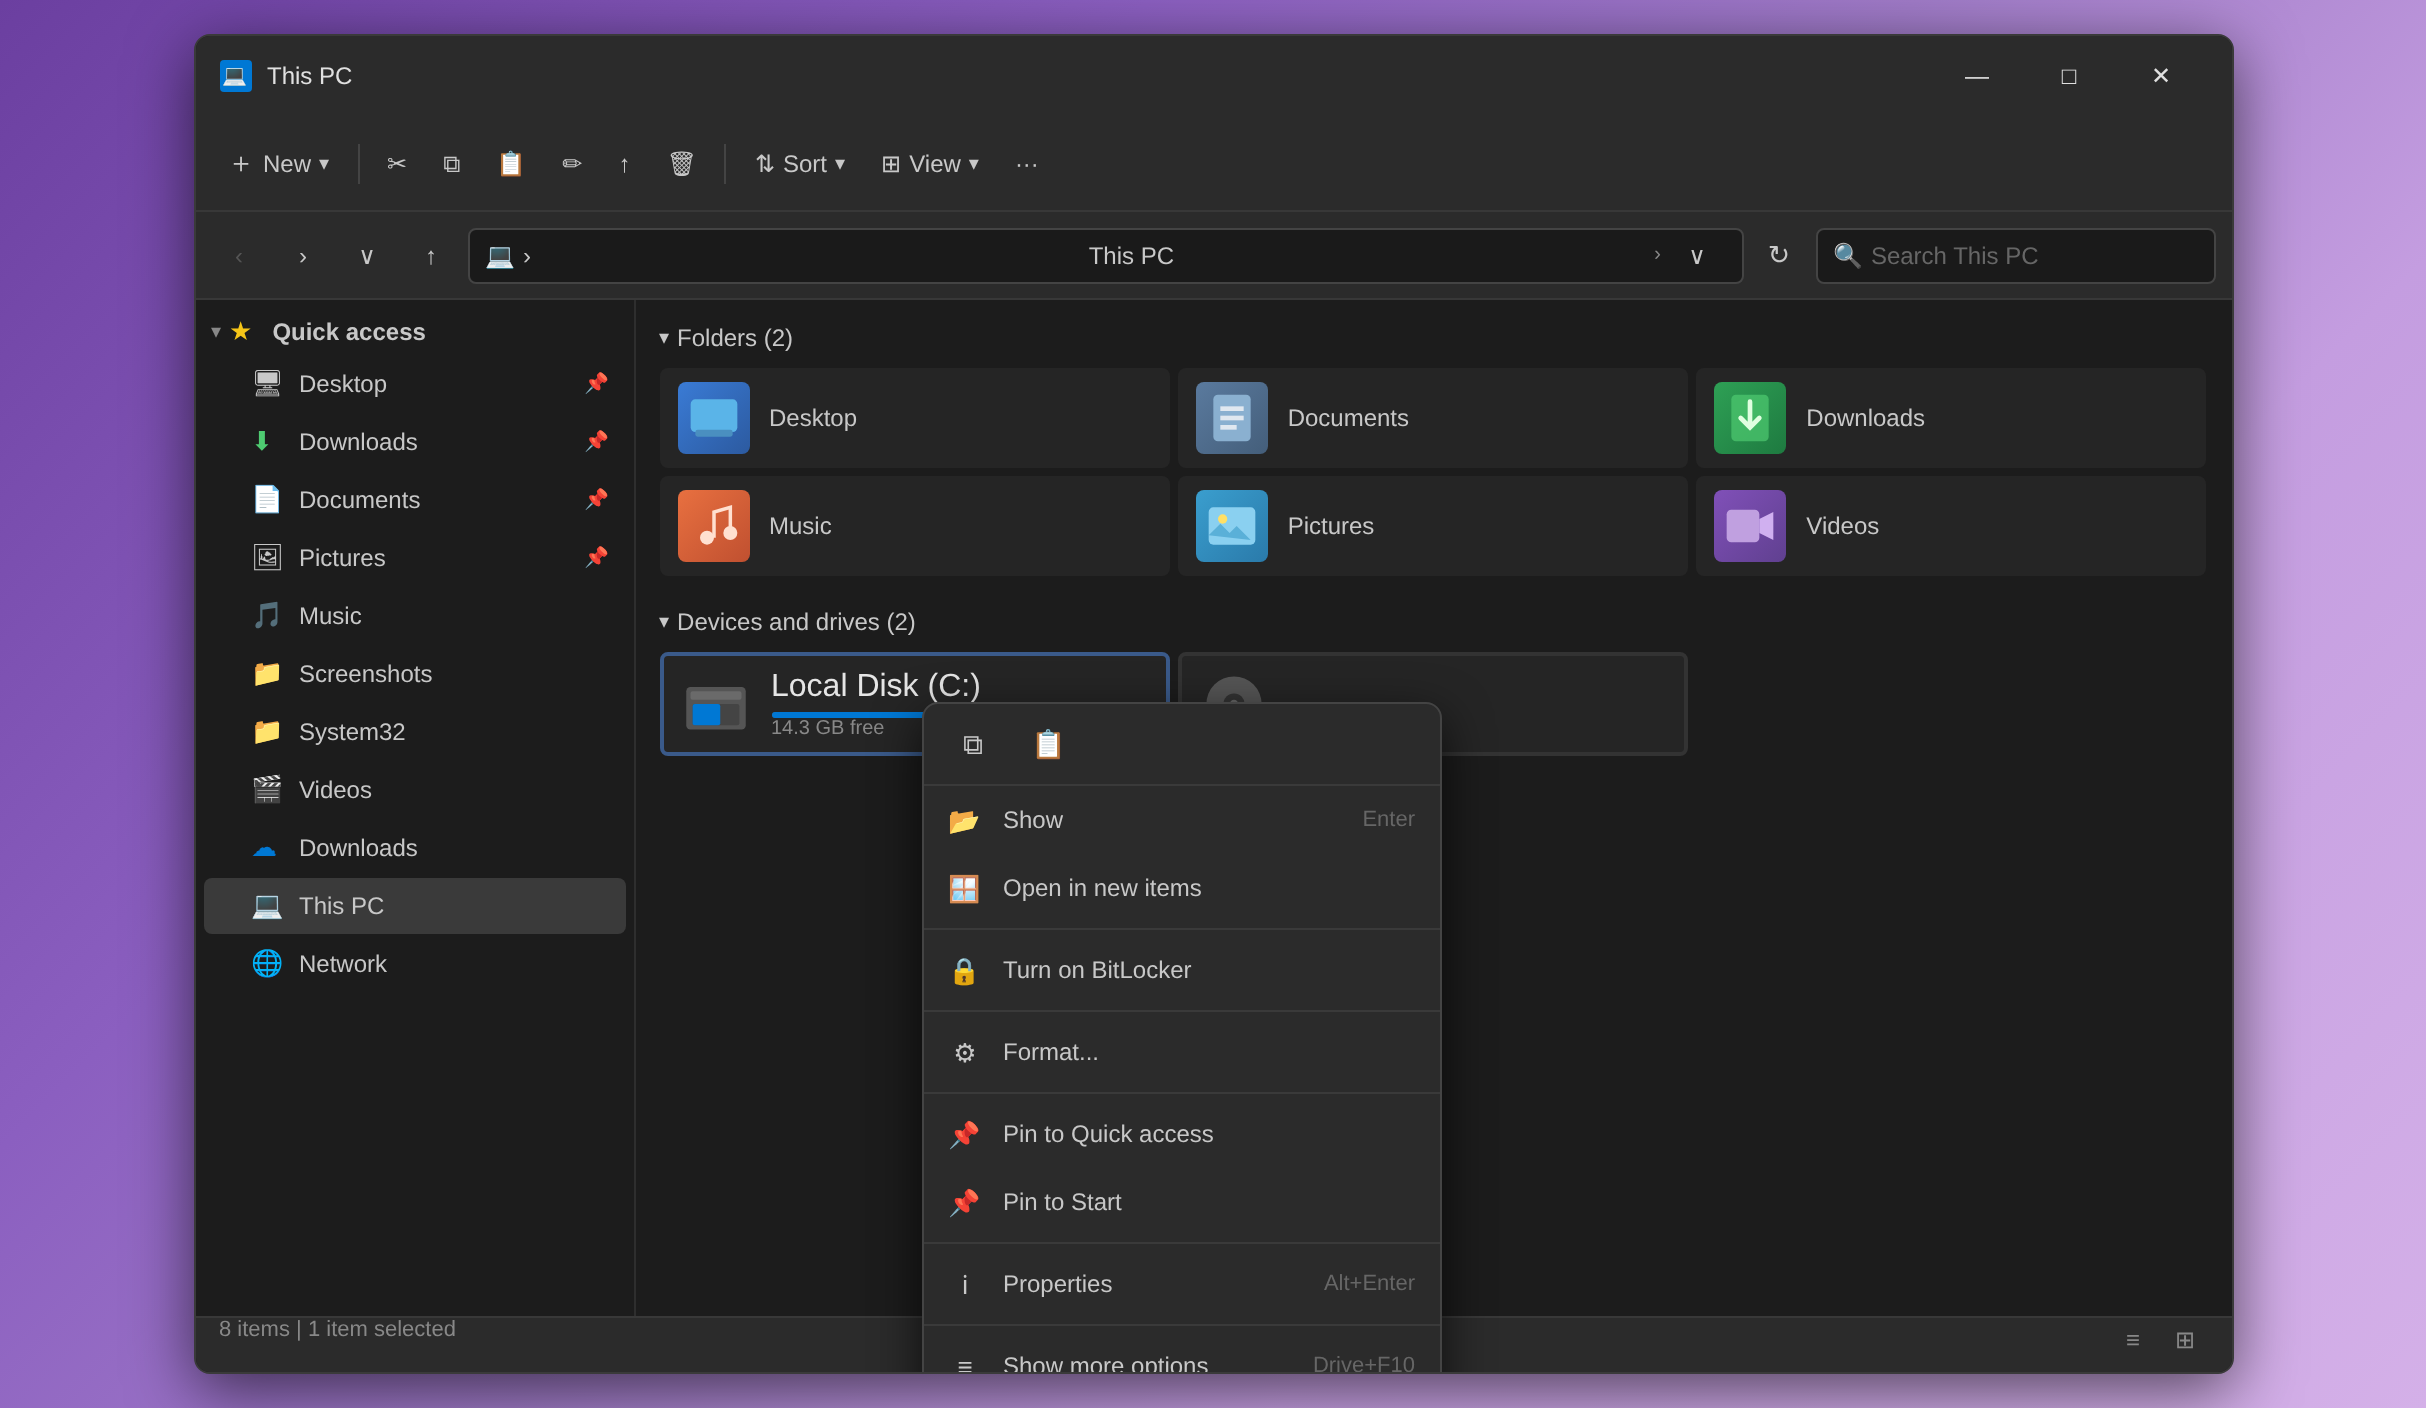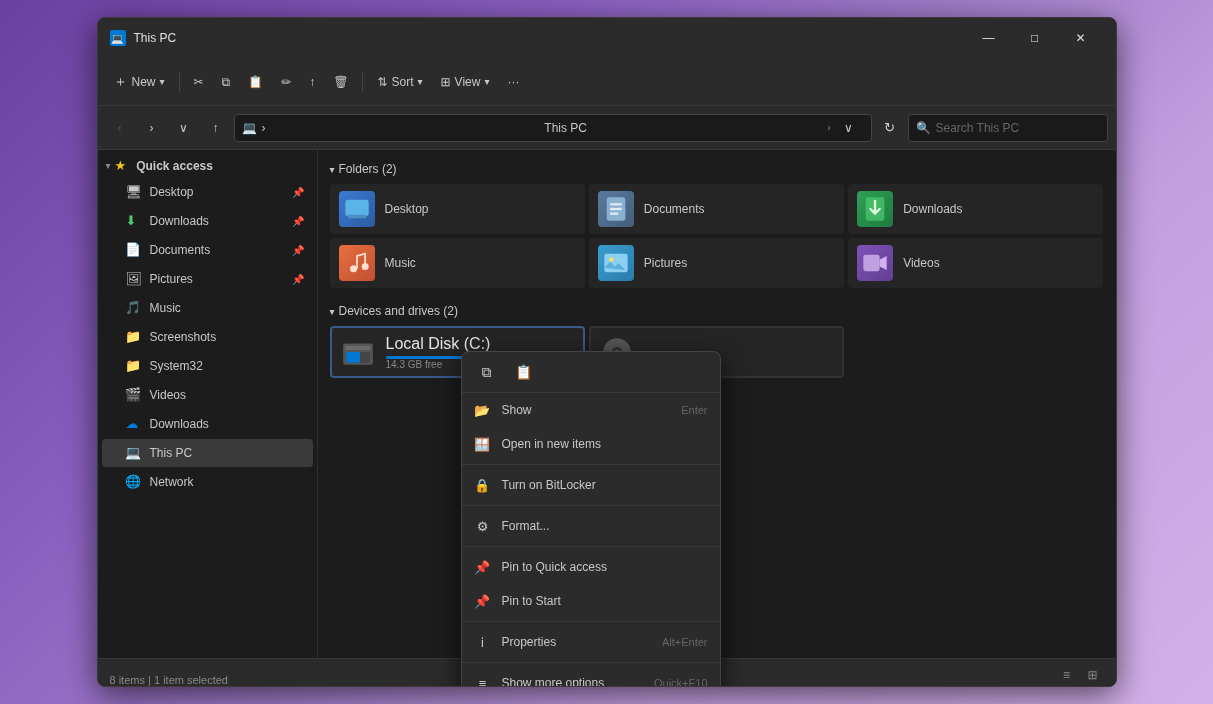--- a/index.html
+++ b/index.html
@@ -315,21 +315,21 @@
       height: 3px;
       background: #0078d4;
       border-radius: 2px;
     }
     
     .statusbar {
       height: 28px;
       background: #2b2b2b;
       border-top: 1px solid #383838;
       display: flex;
-      align-items: flex-end;
+      align-items: flex-start;
       padding: 0 12px;
       flex-shrink: 0;
     }
     .status-text {
       color: #888;
       font-size: 11px;
       flex: 1;
     }
     .status-views {
       display: flex;
@@ -700,16 +700,16 @@
     <div class="ctx-separator"></div>
     <div class="context-menu-item">
       <span class="ctx-item-icon">ℹ</span>
       <span class="ctx-item-label">Properties</span>
       <span class="ctx-item-shortcut">Alt+Enter</span>
     </div>
     <div class="ctx-separator"></div>
     <div class="context-menu-item">
       <span class="ctx-item-icon">≡</span>
       <span class="ctx-item-label">Show more options</span>
-      <span class="ctx-item-shortcut">Quick+F10</span>
+      <span class="ctx-item-shortcut">Drive+F10</span>
     </div>
   </div>
 </div>
 
 </body></html>

